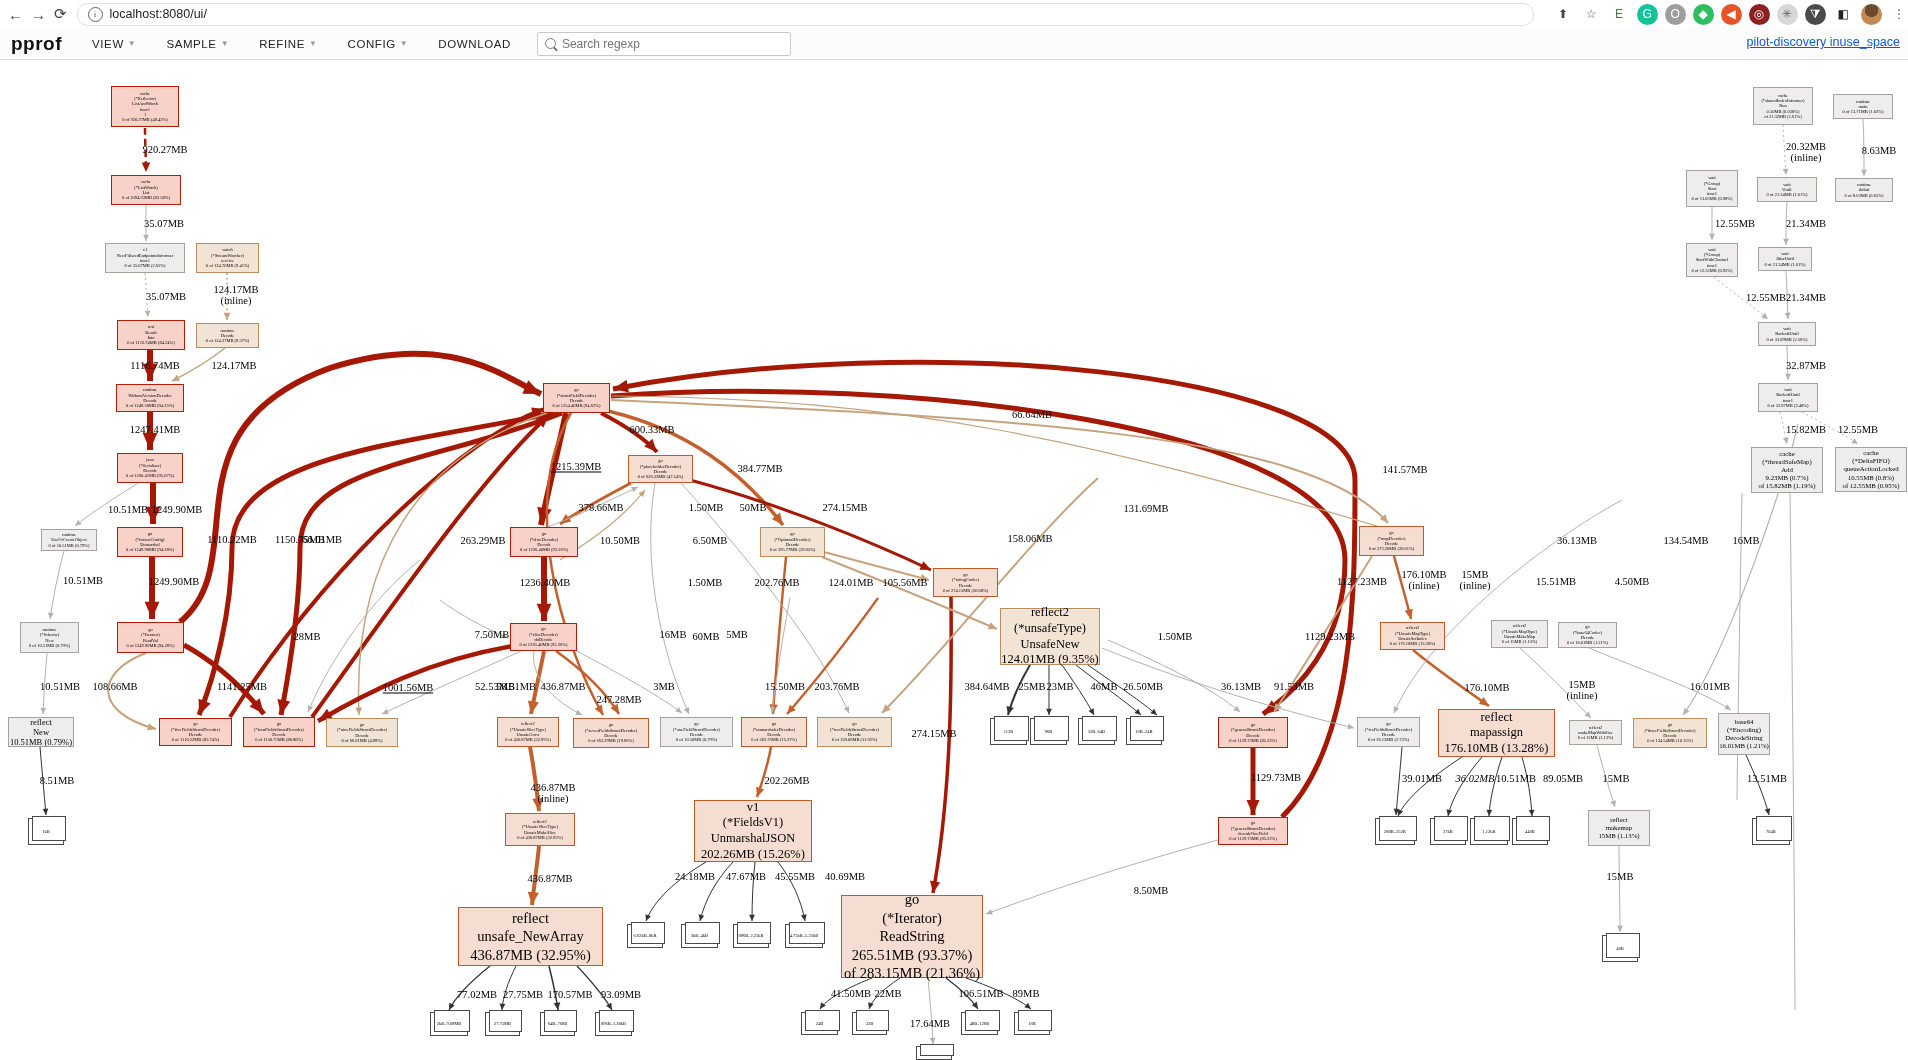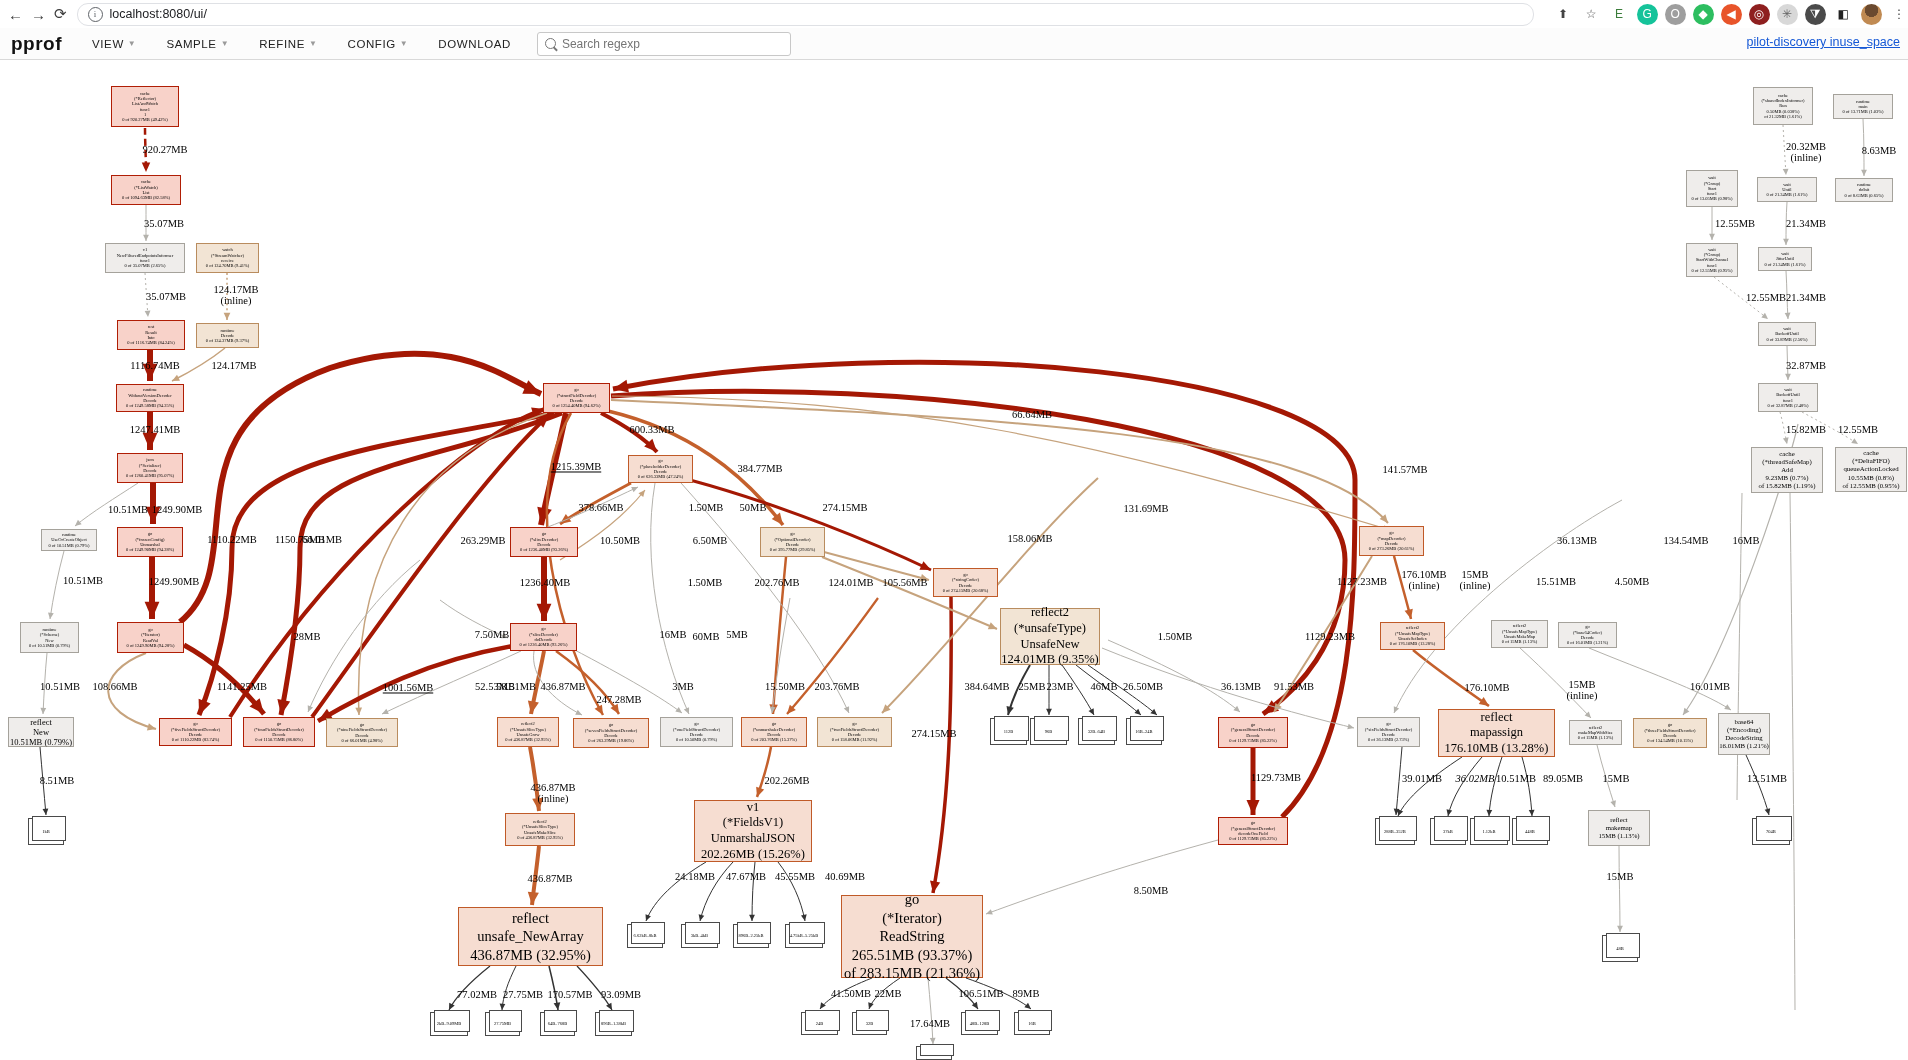--- a/index.html
+++ b/index.html
@@ -345,21 +345,21 @@
       <div class="elabel" style="left: 307px; top: 637px;">28MB</div>
       <div class="elabel" style="left: 492px; top: 635px;">7.50MB</div>
       <div class="elabel" style="left: 673px; top: 635px;">16MB</div>
       <div class="elabel" style="left: 737px; top: 635px;">5MB</div>
       <div class="elabel" style="left: 706px; top: 637px;">60MB</div>
       <div class="elabel" style="left: 408px; top: 688px; text-decoration: underline;">1001.56MB</div>
       <div class="elabel" style="left: 463px; top: 687px; margin-left: 32px;">52.53MB</div>
       <div class="elabel" style="left: 516px; top: 687px;">58.51MB</div>
       <div class="elabel" style="left: 563px; top: 687px;">436.87MB</div>
       <div class="elabel" style="left: 619px; top: 687px; margin-top: 13px;">247.28MB</div>
-      <div class="elabel" style="left: 683px; top: 687px;">3MB</div>
+      <div class="elabel" style="left: 664px; top: 687px;">3MB</div>
       <div class="elabel" style="left: 785px; top: 687px;">15.50MB</div>
       <div class="elabel" style="left: 837px; top: 687px;">203.76MB</div>
       <div class="elabel" style="left: 934px; top: 734px;">274.15MB</div>
       <div class="elabel" style="left: 987px; top: 687px;">384.64MB</div>
       <div class="elabel" style="left: 1032px; top: 687px;">25MB</div>
       <div class="elabel" style="left: 1060px; top: 687px;">23MB</div>
       <div class="elabel" style="left: 1104px; top: 687px;">46MB</div>
       <div class="elabel" style="left: 1143px; top: 687px;">26.50MB</div>
       <div class="elabel" style="left: 1175px; top: 637px;">1.50MB</div>
       <div class="elabel" style="left: 1241px; top: 687px;">36.13MB</div>

